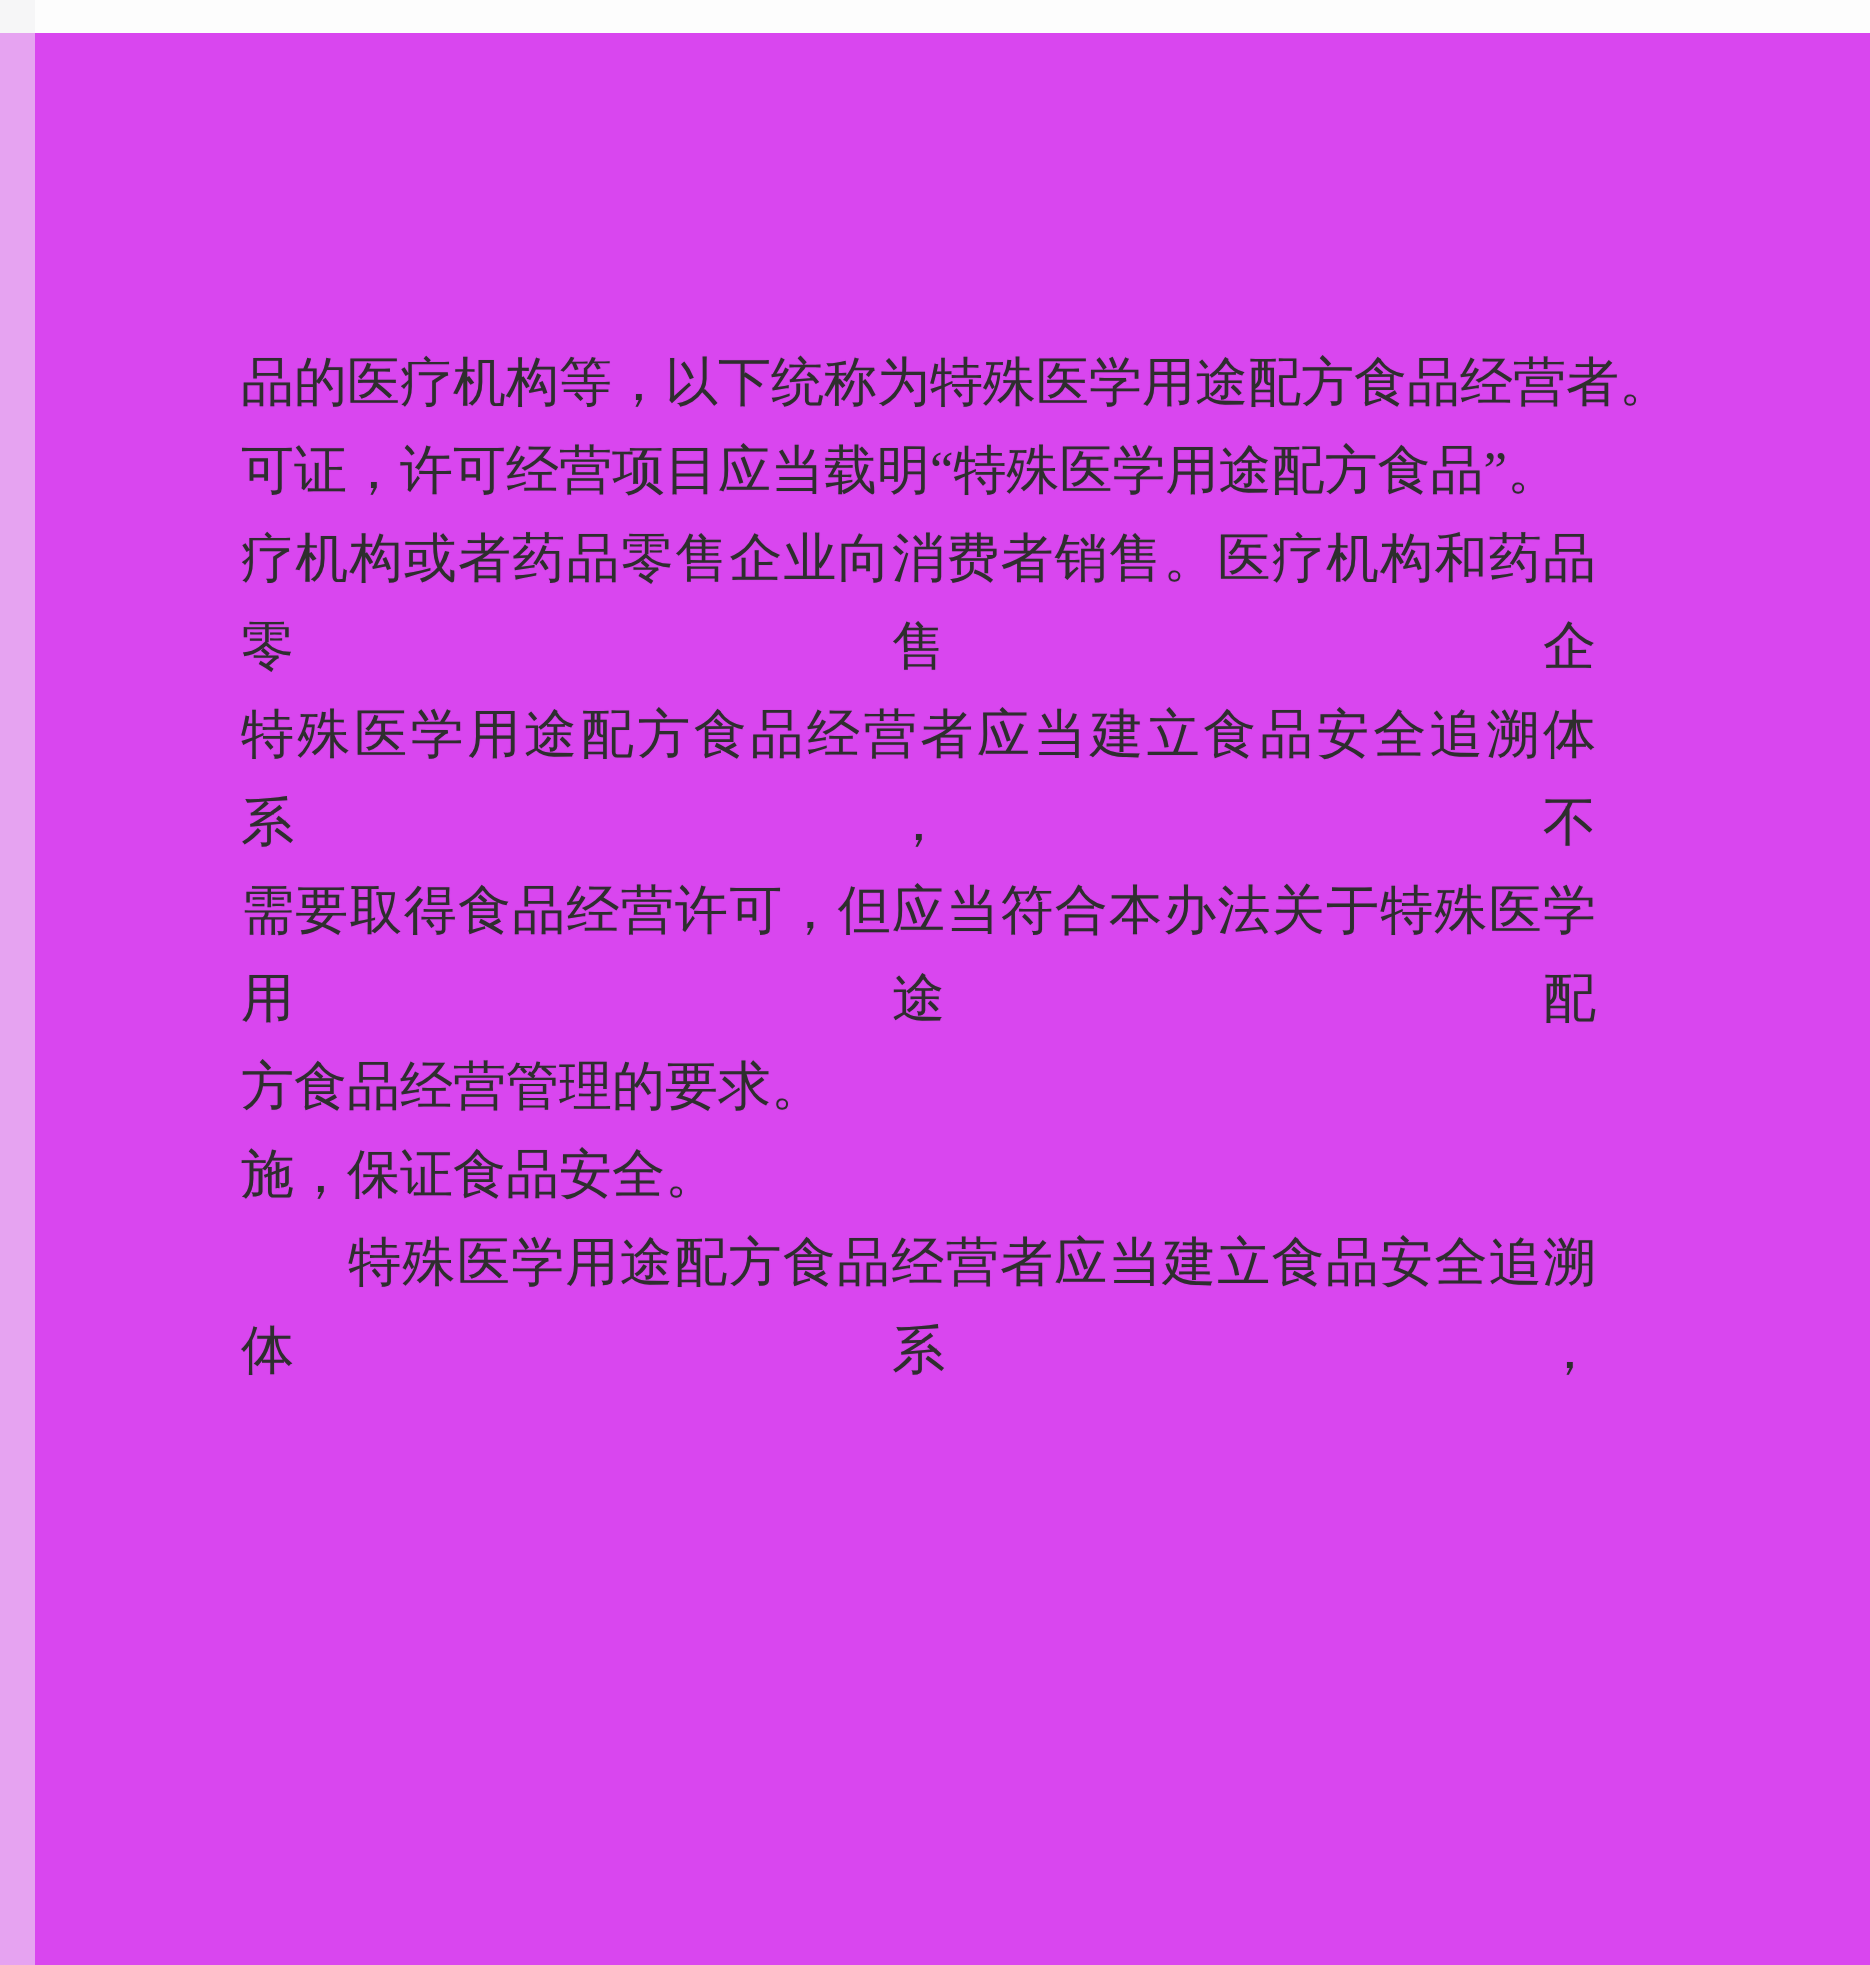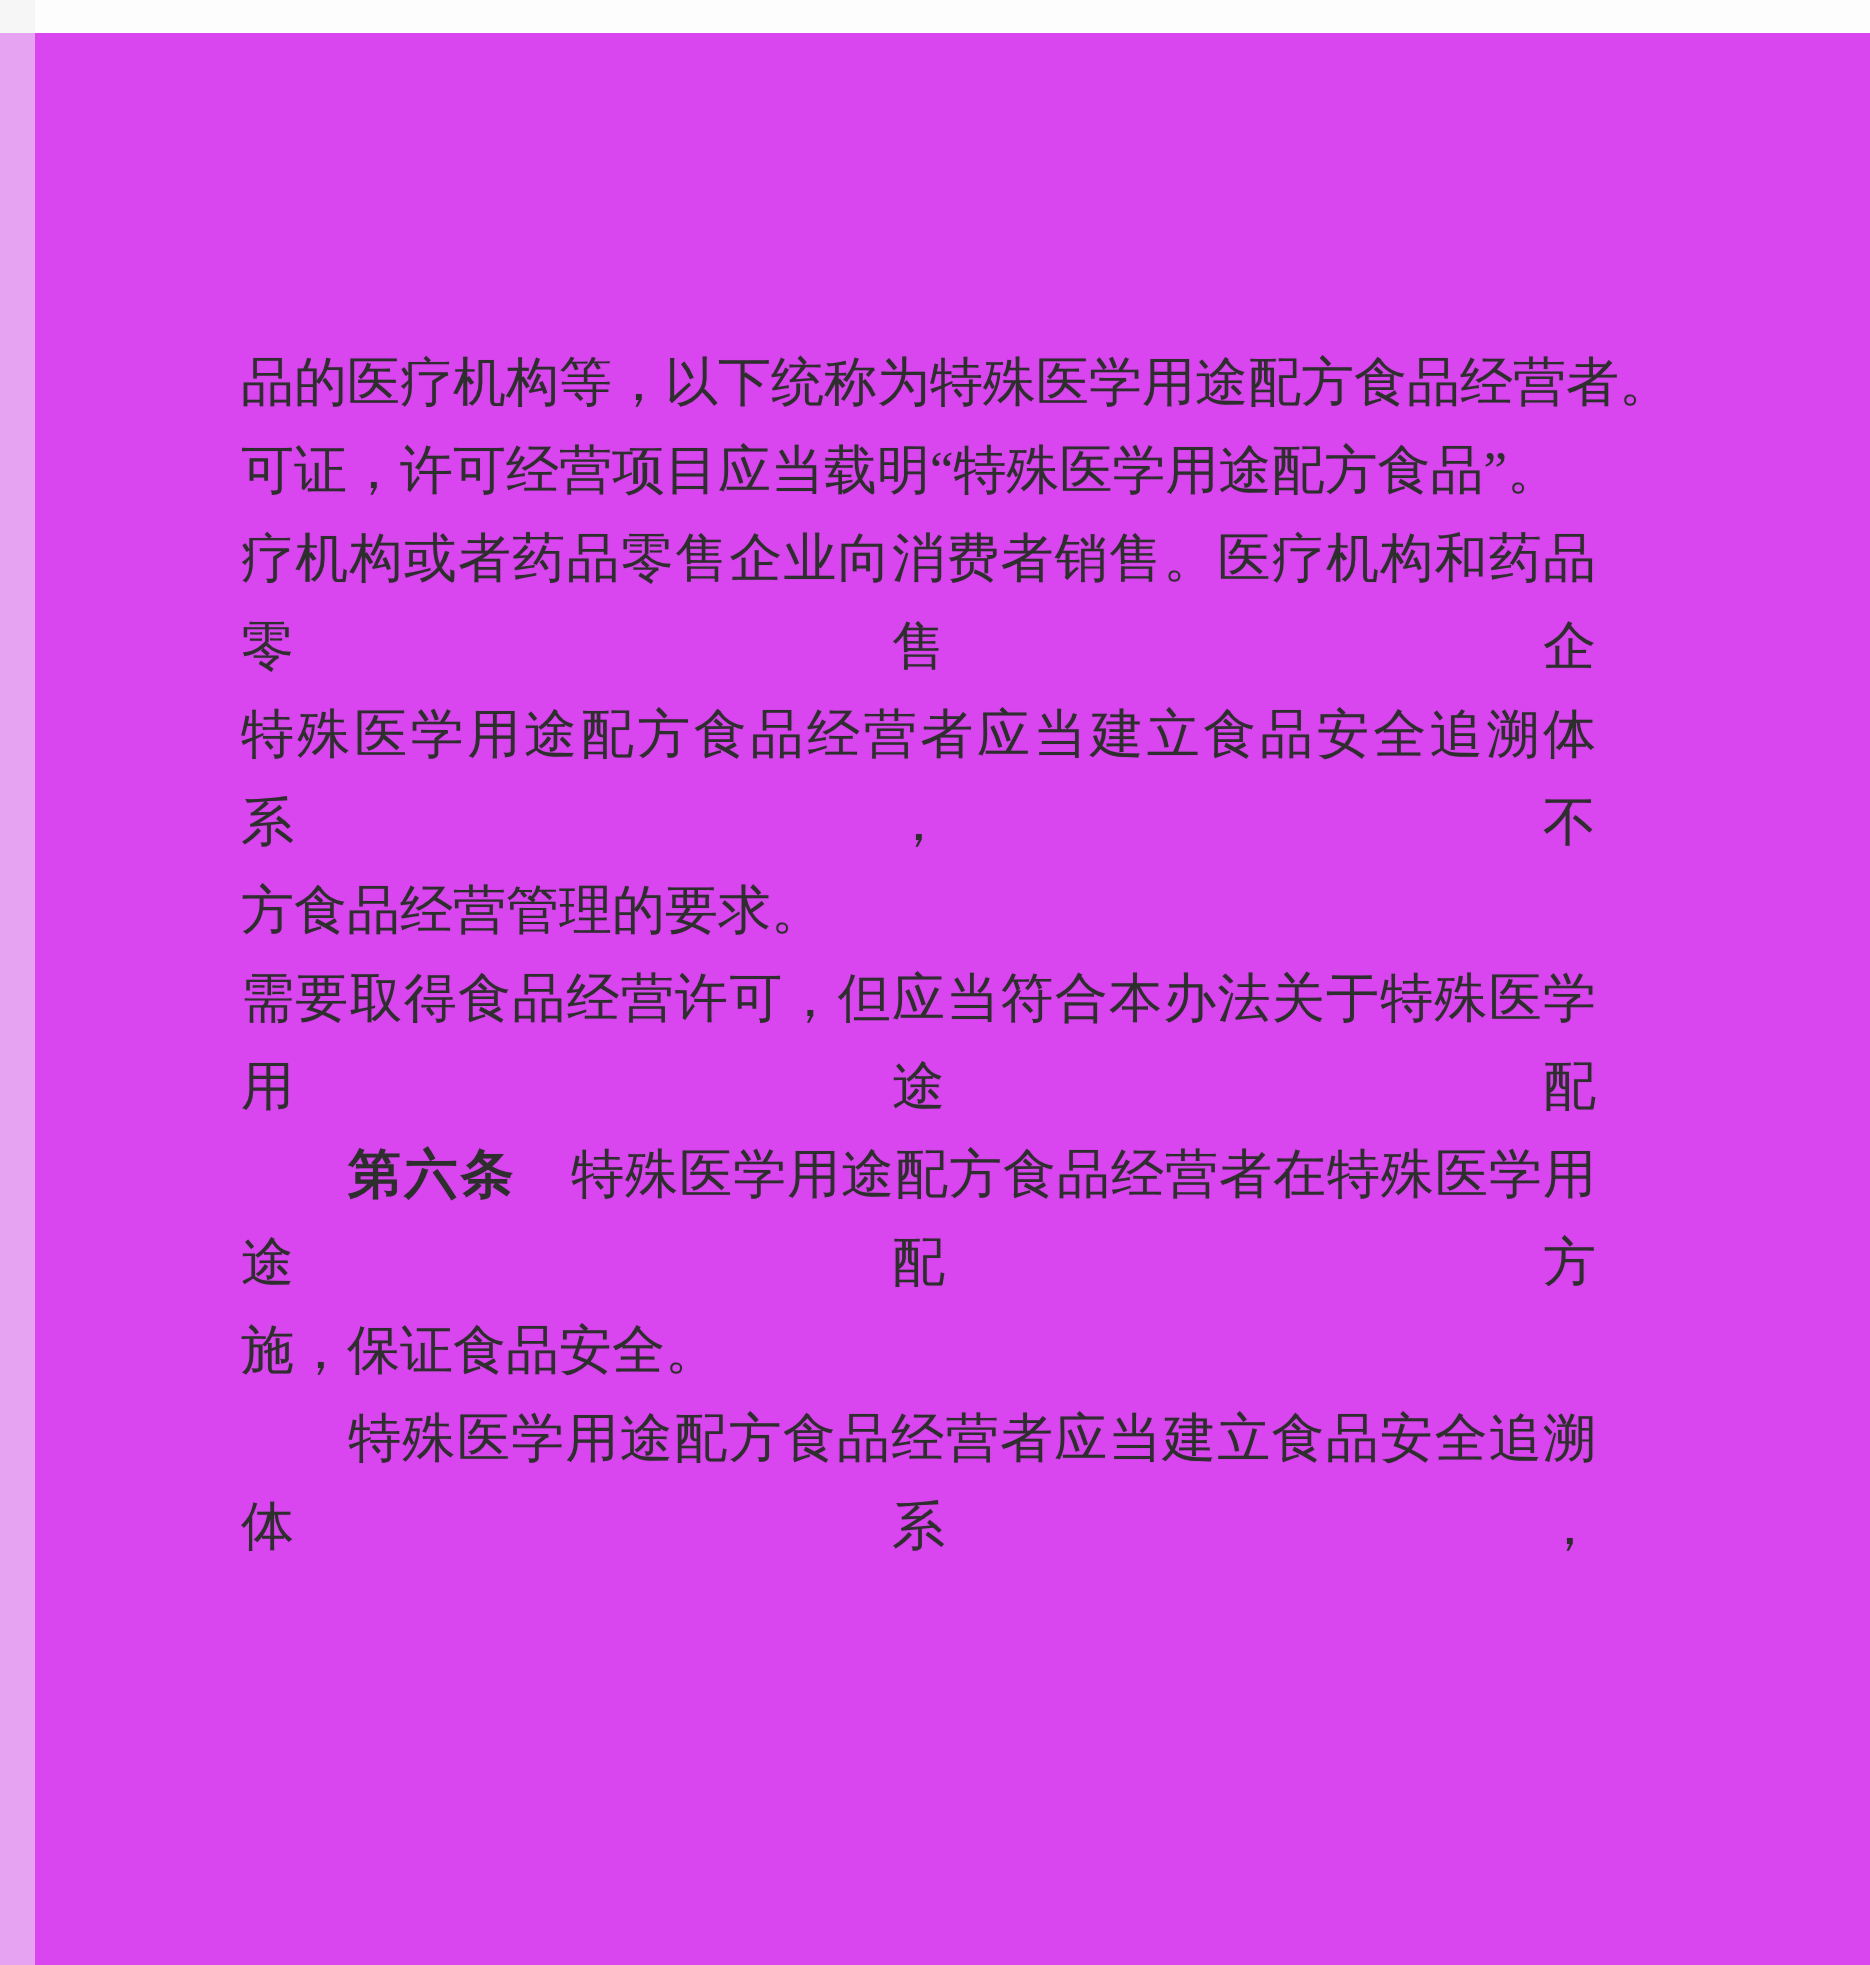--- a/index.html
+++ b/index.html
@@ -63,21 +63,20 @@
 
 <div id="scanned-page">
   <div class="edge-top"></div>
   <div class="edge-left"></div>
 
   <div id="document-body">
       <div class="line">品的医疗机构等，以下统称为特殊医学用途配方食品经营者。</div>
       <div class="line">可证，许可经营项目应当载明“特殊医学用途配方食品”。</div>
       <div class="line fill">疗机构或者药品零售企业向消费者销售。医疗机构和药品零售企</div>
       <div class="line fill">特殊医学用途配方食品经营者应当建立食品安全追溯体系，不</div>
+      <div class="line fill">需要取得食品经营许可，但应当符合本办法关于特殊医学用途配</div>
       <div class="line">方食品经营管理的要求。</div>
-      <div class="line fill">需要取得食品经营许可，但应当符合本办法关于特殊医学用途配</div>
-      <div class="line fill"><span class="indent"></span><span class="head">第六条</span>　特殊医学用途配方食品经营者在特殊医学用途配方</div>
       <div class="line">施，保证食品安全。</div>
       <div class="line fill"><span class="indent"></span>特殊医学用途配方食品经营者应当建立食品安全追溯体系，</div>
     </div>
 
 </div>
 
 
 </body></html>

